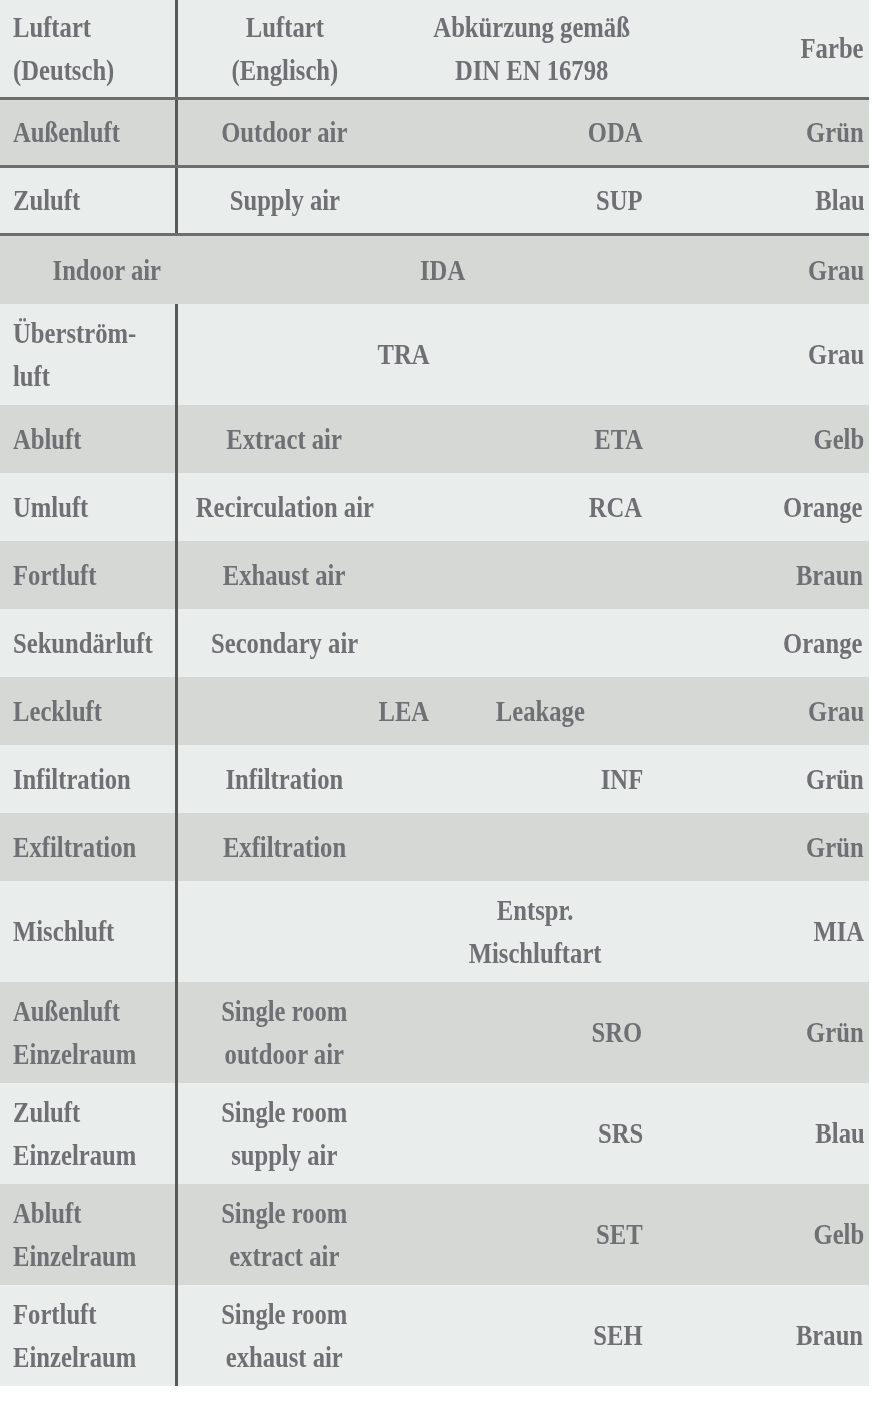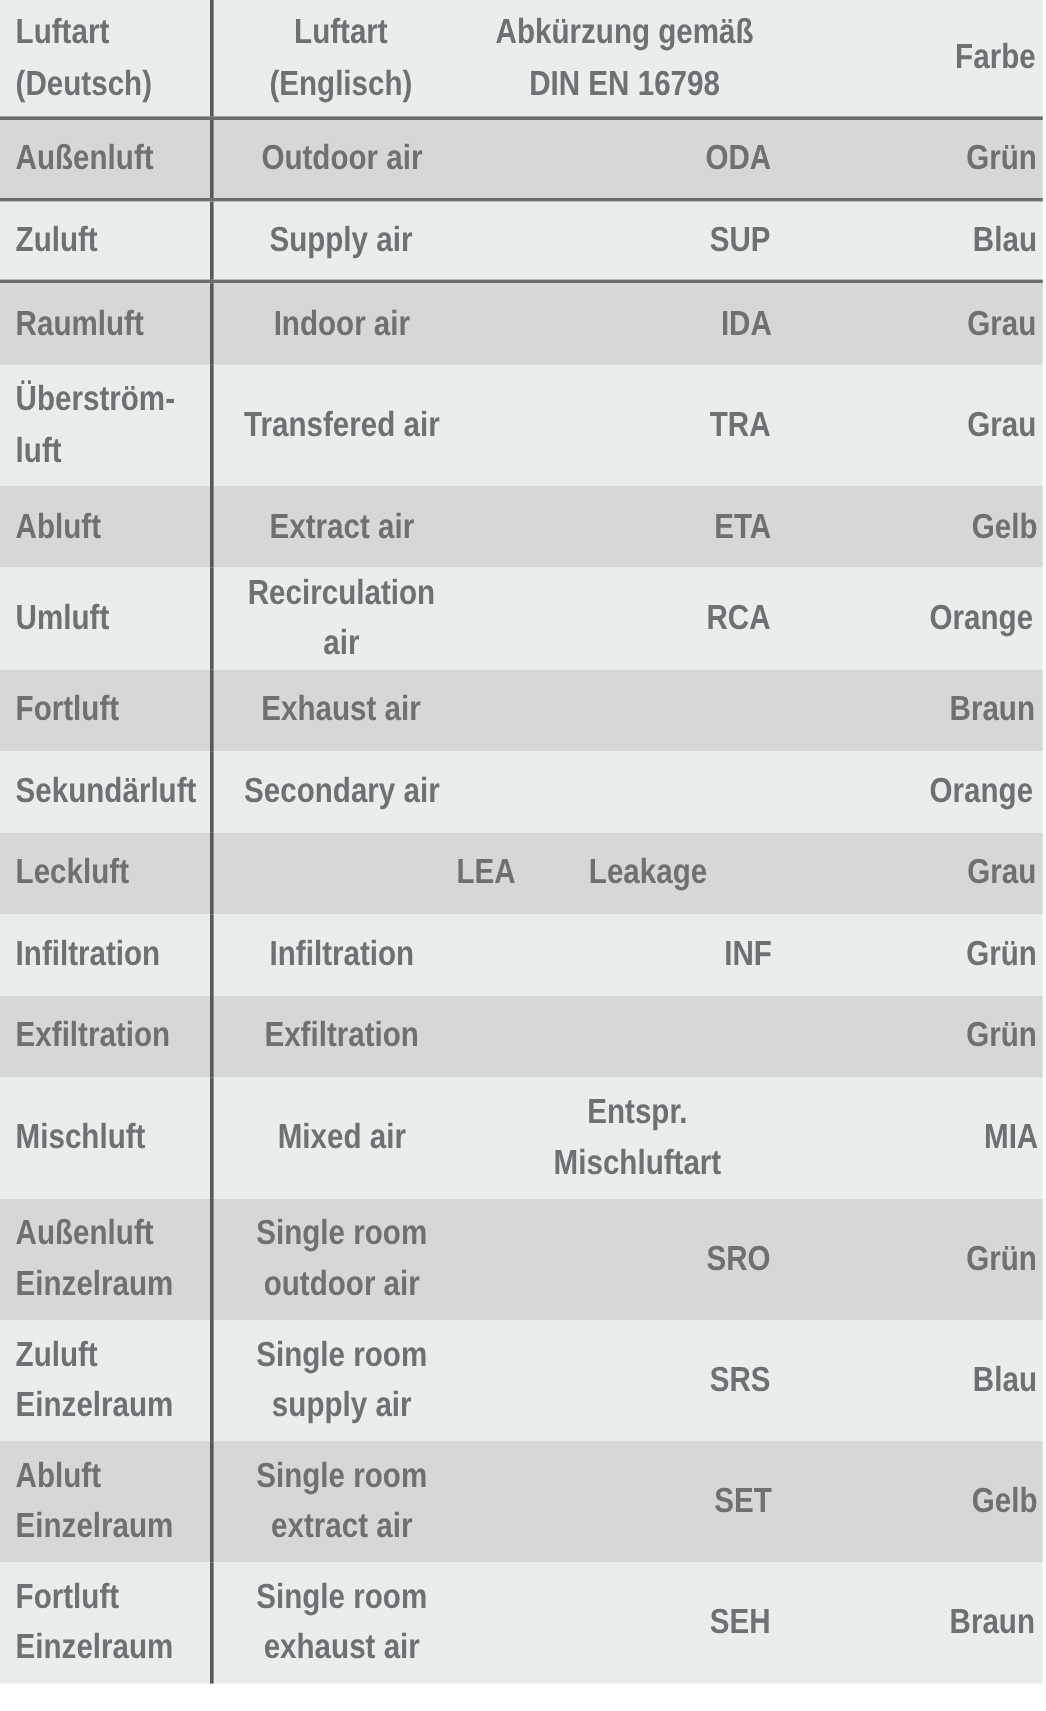--- a/index.html
+++ b/index.html
@@ -4,21 +4,21 @@
 <style>
   html, body {
     margin: 0;
     padding: 0;
     background: #ffffff;
   }
   .page {
     width: 805px;
     height: 1426px;
     background: #ffffff;
-    font-family: Liberation Sans, sans-serif;
+    font-family: Liberation Serif, serif;
   }
   .airtable {
     width: 869px;
   }
   .row {
     display: flex;
     align-items: stretch;
     min-height: 68px;
     box-sizing: border-box;
   }
@@ -114,42 +114,36 @@
     </div>
     <div class="cell c3">
       <span class="txt">SUP</span>
     </div>
     <div class="cell c4">
       <span class="txt">Blau</span>
     </div>
   </div>
 
   <div class="row">
-    <div class="cell c1">
-      <span class="txt">Raumluft</span>
-    </div>
     <div class="cell c2">
       <span class="txt">Indoor air</span>
     </div>
     <div class="cell c3">
       <span class="txt">IDA</span>
     </div>
     <div class="cell c4">
       <span class="txt">Grau</span>
     </div>
   </div>
 
   <div class="row tall">
     <div class="cell c1">
       <span class="txt">Überström-
 luft</span>
     </div>
-    <div class="cell c2">
-      <span class="txt">Transfered air</span>
-    </div>
     <div class="cell c3">
       <span class="txt">TRA</span>
     </div>
     <div class="cell c4">
       <span class="txt">Grau</span>
     </div>
   </div>
 
   <div class="row">
     <div class="cell c1">
@@ -243,23 +237,20 @@
       <span class="txt">Exfiltration</span>
     </div>
     <div class="cell c4">
       <span class="txt">Grün</span>
     </div>
   </div>
 
   <div class="row tall">
     <div class="cell c1">
       <span class="txt">Mischluft</span>
-    </div>
-    <div class="cell c2">
-      <span class="txt">Mixed air</span>
     </div>
     <div class="cell c4">
       <span class="txt">Entspr.
 Mischluftart</span>
     </div>
     <div class="cell c3">
       <span class="txt">MIA</span>
     </div>
   </div>
 

